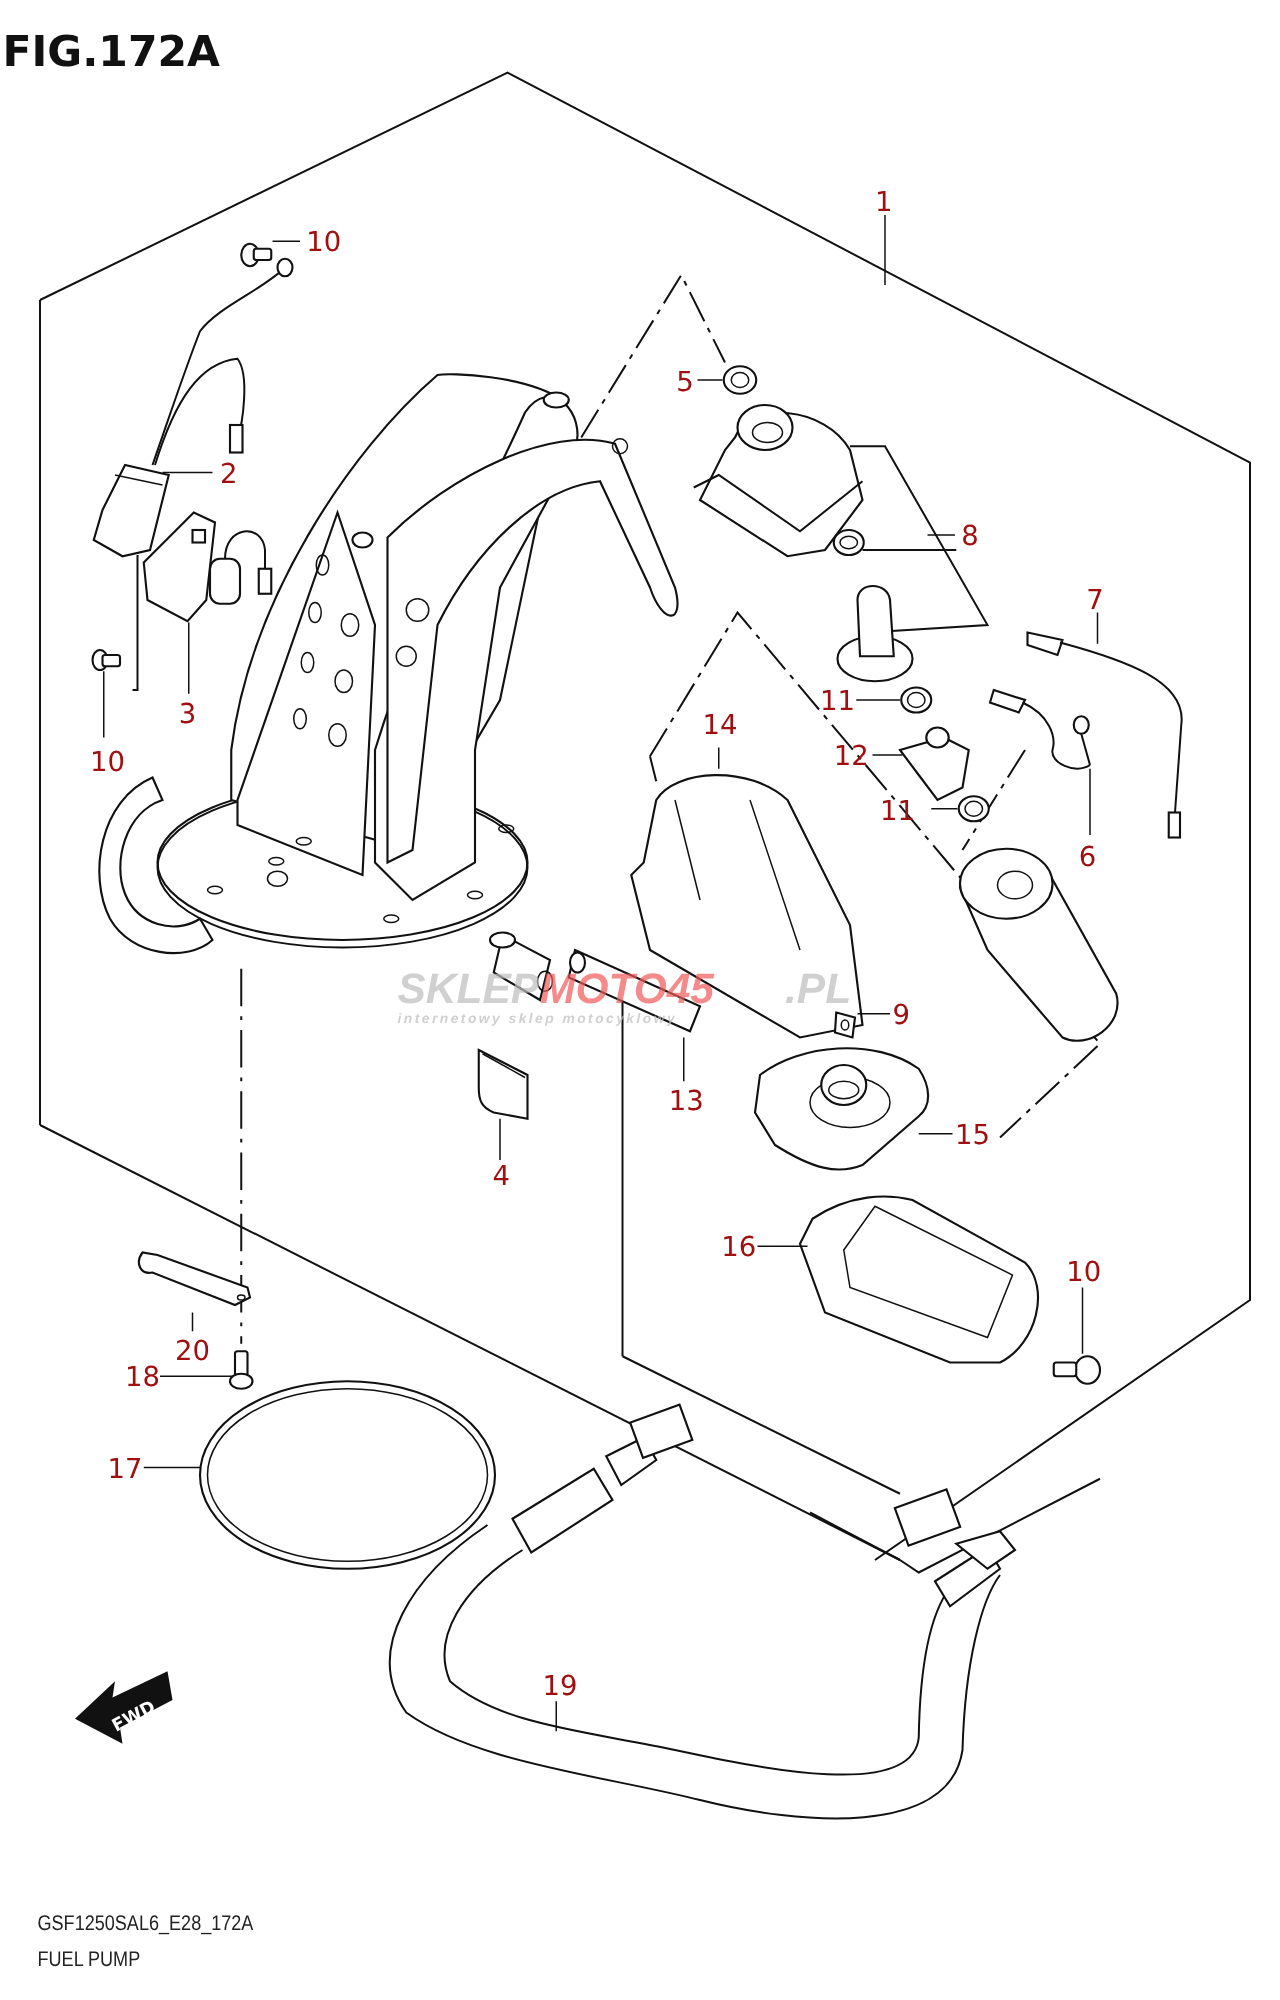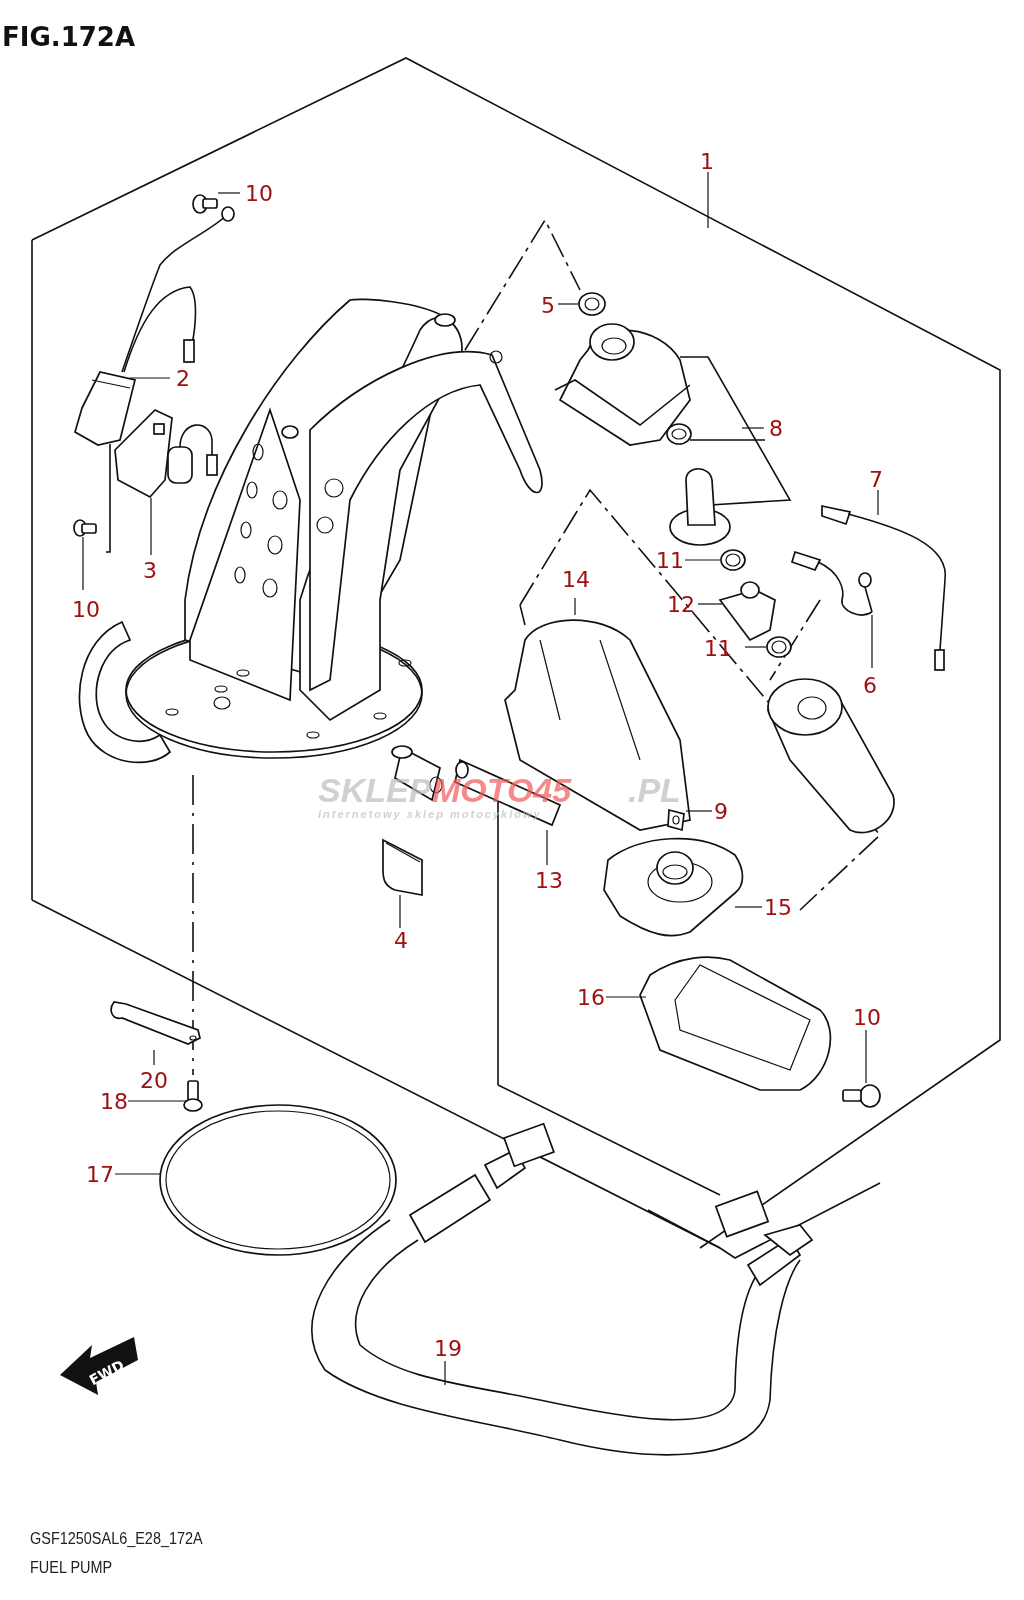--- a/index.html
+++ b/index.html
@@ -1,17 +1,17 @@
 <!DOCTYPE html>
 <html><head>
 <meta charset="utf-8">
 <style>
   html, body { margin:0; padding:0; background:#ffffff; }
   body { width:1024px; height:1600px; position:relative; overflow:hidden; font-family:"DejaVu Sans", sans-serif; }
-  #fig-title { position:absolute; left:2px; top:22px; font-family:"DejaVu Sans", sans-serif; font-weight:bold; font-size:26px; color:#111; letter-spacing:0px; }
+  #fig-title { position:absolute; left:2px; top:22px; font-family:"DejaVu Sans", sans-serif; font-weight:bold; font-size:34px; color:#111; letter-spacing:0px; }
   #diagram { position:absolute; left:0; top:0; width:1024px; height:1600px; }
   .callout { font-family:"DejaVu Sans", sans-serif; font-size:22px; fill:#a01010; }
   .ln { stroke:#111; stroke-width:1.6; fill:none; }
   .thin { stroke:#111; stroke-width:1.2; fill:none; }
   .part { stroke:#111; stroke-width:1.7; fill:#fff; }
   .dash { stroke:#111; stroke-width:1.6; fill:none; stroke-dasharray:26 6 4 6; }
   .vdash { stroke:#111; stroke-width:1.6; fill:none; stroke-dasharray:30 8 3 8; }
   .footer { position:absolute; left:30px; font-family:"Liberation Sans", sans-serif; font-size:17px; color:#222; transform:scaleX(0.85); transform-origin:left; }
   #footer-code { top:1529px; }
   #footer-name { top:1558px; }

